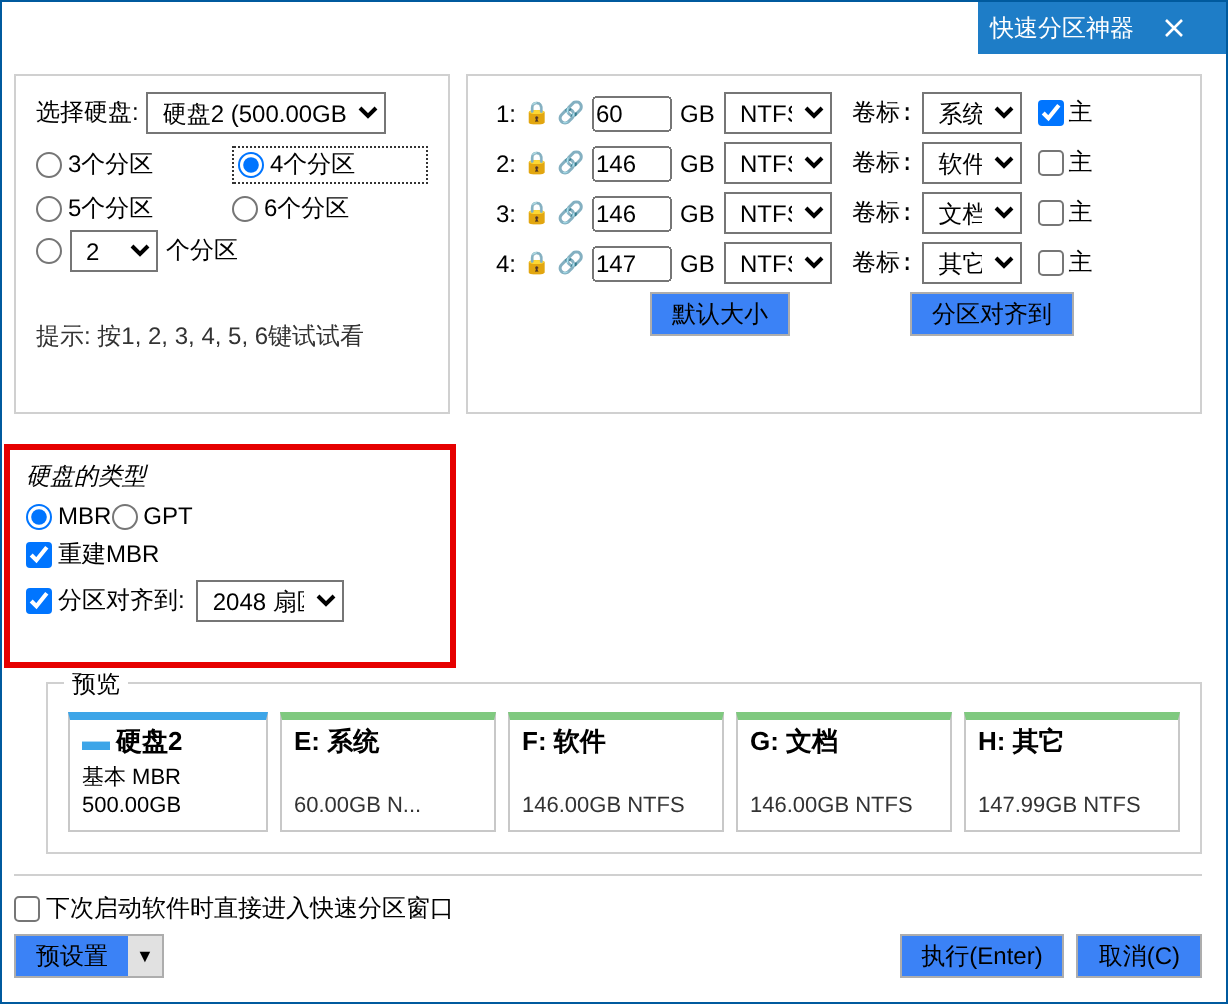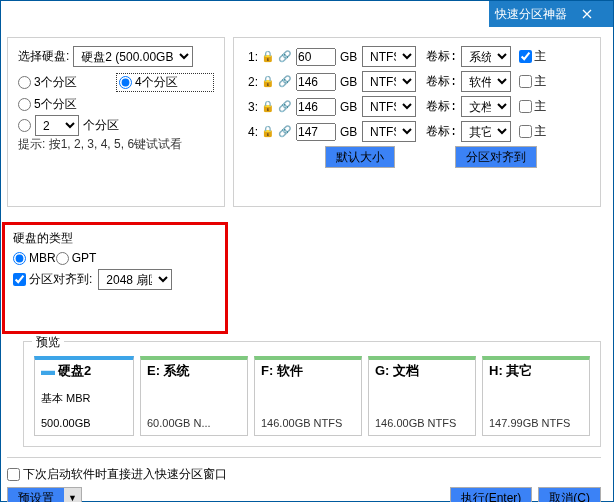--- a/index.html
+++ b/index.html
@@ -16,42 +16,42 @@
 .row { display: flex; align-items: center; margin-bottom: 6px; }
 .row label { margin-right: 4px; }
 select, input[type=text] { border: 1px solid #767676; background: #fff; height: 20px; padding: 0 3px; font-size: 12px; }
 select { height: 21px; }
 .disk-select { width: 120px; }
 .partcount { margin-top: 4px; }
 .radio-grid { display: grid; grid-template-columns: 1fr 1fr; gap: 4px 0; margin-top: 4px; }
 .radio-item { display: flex; align-items: center; gap: 3px; }
 .radio-item.framed { border: 1px dotted #333; padding: 0 2px; }
 .custom-row { display: flex; align-items: center; gap: 4px; margin-top: 2px; }
-.hint { margin-top: 0; color: #333; }
+.hint { margin-top: 24px; color: #333; }
 .part-row { display: flex; align-items: center; gap: 4px; margin-bottom: 4px; }
 .part-row .num { width: 14px; text-align: right; }
 .lock-icon { width: 13px; height: 13px; display: inline-flex; align-items: center; justify-content: center; color: #666; font-size: 11px; }
 .link-icon { width: 13px; height: 13px; display: inline-flex; align-items: center; justify-content: center; color: #666; font-size: 11px; }
 .size-input { width: 40px; text-align: left; }
 .unit { width: 18px; }
 .fs-select { width: 54px; }
 .label-lbl { margin-left: 6px; font-family: Liberation Mono, monospace; }
 .label-select { width: 50px; }
 .chk { display: flex; align-items: center; gap: 2px; margin-left: 4px; }
 .btn { border: 1px solid #adadad; background: #3b82f6; height: 22px; padding: 0 10px; font-size: 12px; cursor: default; }
 .btn-row { display: flex; gap: 60px; margin-top: 4px; justify-content: center; }
 .btn-row .btn:first-child { margin-left: 28px; }
 .redbox { border: 3px solid #e60000; position: absolute; left: 7px; top: 195px; width: 226px; height: 112px; padding: 5px 8px; }
-.redbox .heading { margin-bottom: 4px; }
+.redbox .heading { margin-bottom: 4px; font-style: italic; }
 .redbox .r-row { display: flex; align-items: center; margin-bottom: 4px; }
 .align-select { width: 74px; margin-left: 6px; }
 .preview-group { margin-top: 134px; border: 1px solid #d0d0d0; position: relative; padding: 14px 10px 10px 10px; margin-left: 16px; }
 .preview-group .legend { position: absolute; top: -8px; left: 8px; background: #fff; padding: 0 4px; }
 .preview-row { display: flex; gap: 6px; }
-.pv-box { border: 1px solid #c8c8c8; padding: 6px 6px 6px 6px; height: 80px; display: flex; flex-direction: column; justify-content: space-between; }
+.pv-box { border: 1px solid #c8c8c8; padding: 6px 6px 6px 6px; height: 60px; display: flex; flex-direction: column; justify-content: space-between; }
 .pv-first { width: 100px; border-top: 4px solid #3da5e8; padding-top: 2px; }
 .pv-first .disk-icon { color: #3da5e8; font-size: 14px; margin-right: 3px; }
 .pv-first .name { font-weight: bold; font-size: 13px; }
 .pv-first .sub { font-size: 11px; }
 .pv-part { width: 108px; border-top: 4px solid #7fc97f; padding-top: 2px; }
 .pv-part .name { font-weight: bold; font-size: 13px; }
 .pv-part .sub { font-size: 11px; color: #333; }
 .footer { border-top: 1px solid #d0d0d0; margin-top: 10px; padding-top: 8px; display: flex; align-items: center; }
 .footer .right { display: flex; gap: 6px; }
 .footer .pre-row { display: flex; align-items: center; gap: 0; margin-top: 4px; }
@@ -88,20 +88,24 @@
               <span>3个分区</span>
             </label>
           <label class="radio-item framed">
               <input type="radio" name="pc" checked="" style="">
               <span>4个分区</span>
             </label>
           <label class="radio-item">
               <input type="radio" name="pc" style="">
               <span>5个分区</span>
             </label>
+          <label class="radio-item">
+              <input type="radio" name="pc" style="">
+              <span>6个分区</span>
+            </label>
         </div>
         <div class="custom-row">
           <label class="radio-item">
               <input type="radio" name="pc" style="">
             </label>
           <select style="width:44px"><option>2</option></select>
           <span>个分区</span>
         </div>
         <div class="hint">提示: 按1, 2, 3, 4, 5, 6键试试看</div>
       </div>
@@ -175,20 +179,26 @@
     <div class="redbox">
       <div class="heading">硬盘的类型</div>
       <div class="r-row">
         <label class="radio-item">
             <input type="radio" name="dt" checked="" style="">
             <span>MBR</span>
           </label>
         <label class="radio-item">
             <input type="radio" name="dt" style="">
             <span>GPT</span>
+          </label>
+      </div>
+      <div class="r-row">
+        <label class="radio-item">
+            <input type="checkbox" checked="" style="">
+            <span>重建MBR</span>
           </label>
       </div>
       <div class="r-row">
         <label class="radio-item">
             <input type="checkbox" checked="" style="">
             <span>分区对齐到:</span>
           </label>
         <select class="align-select"><option>2048 扇区</option></select>
       </div>
     </div>

